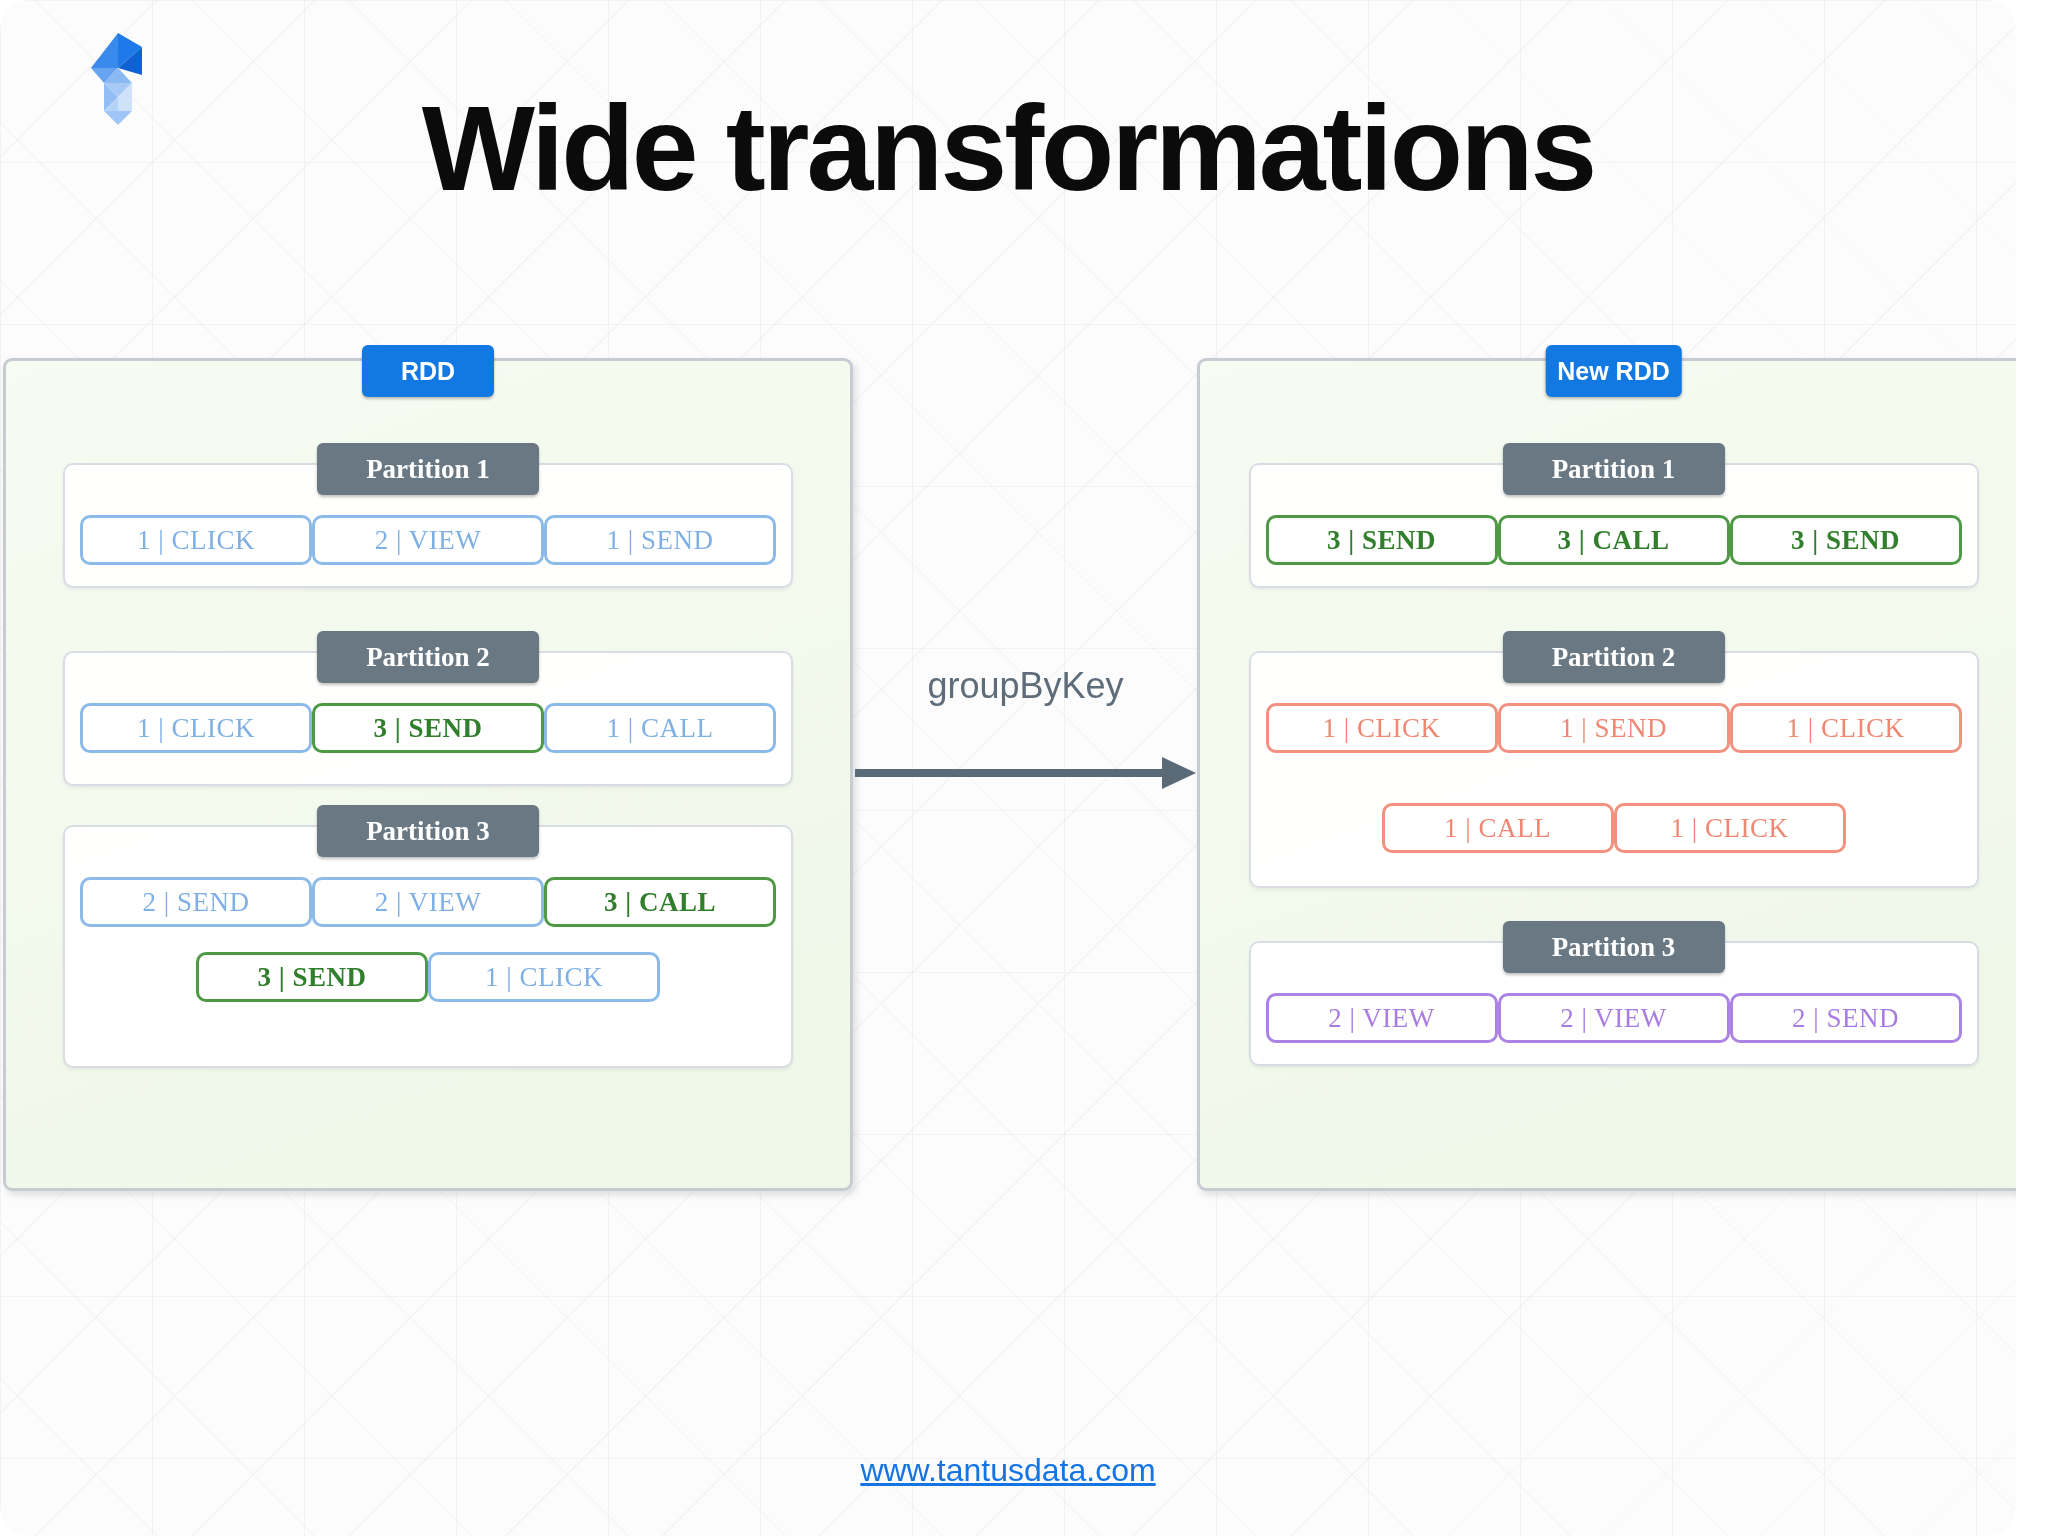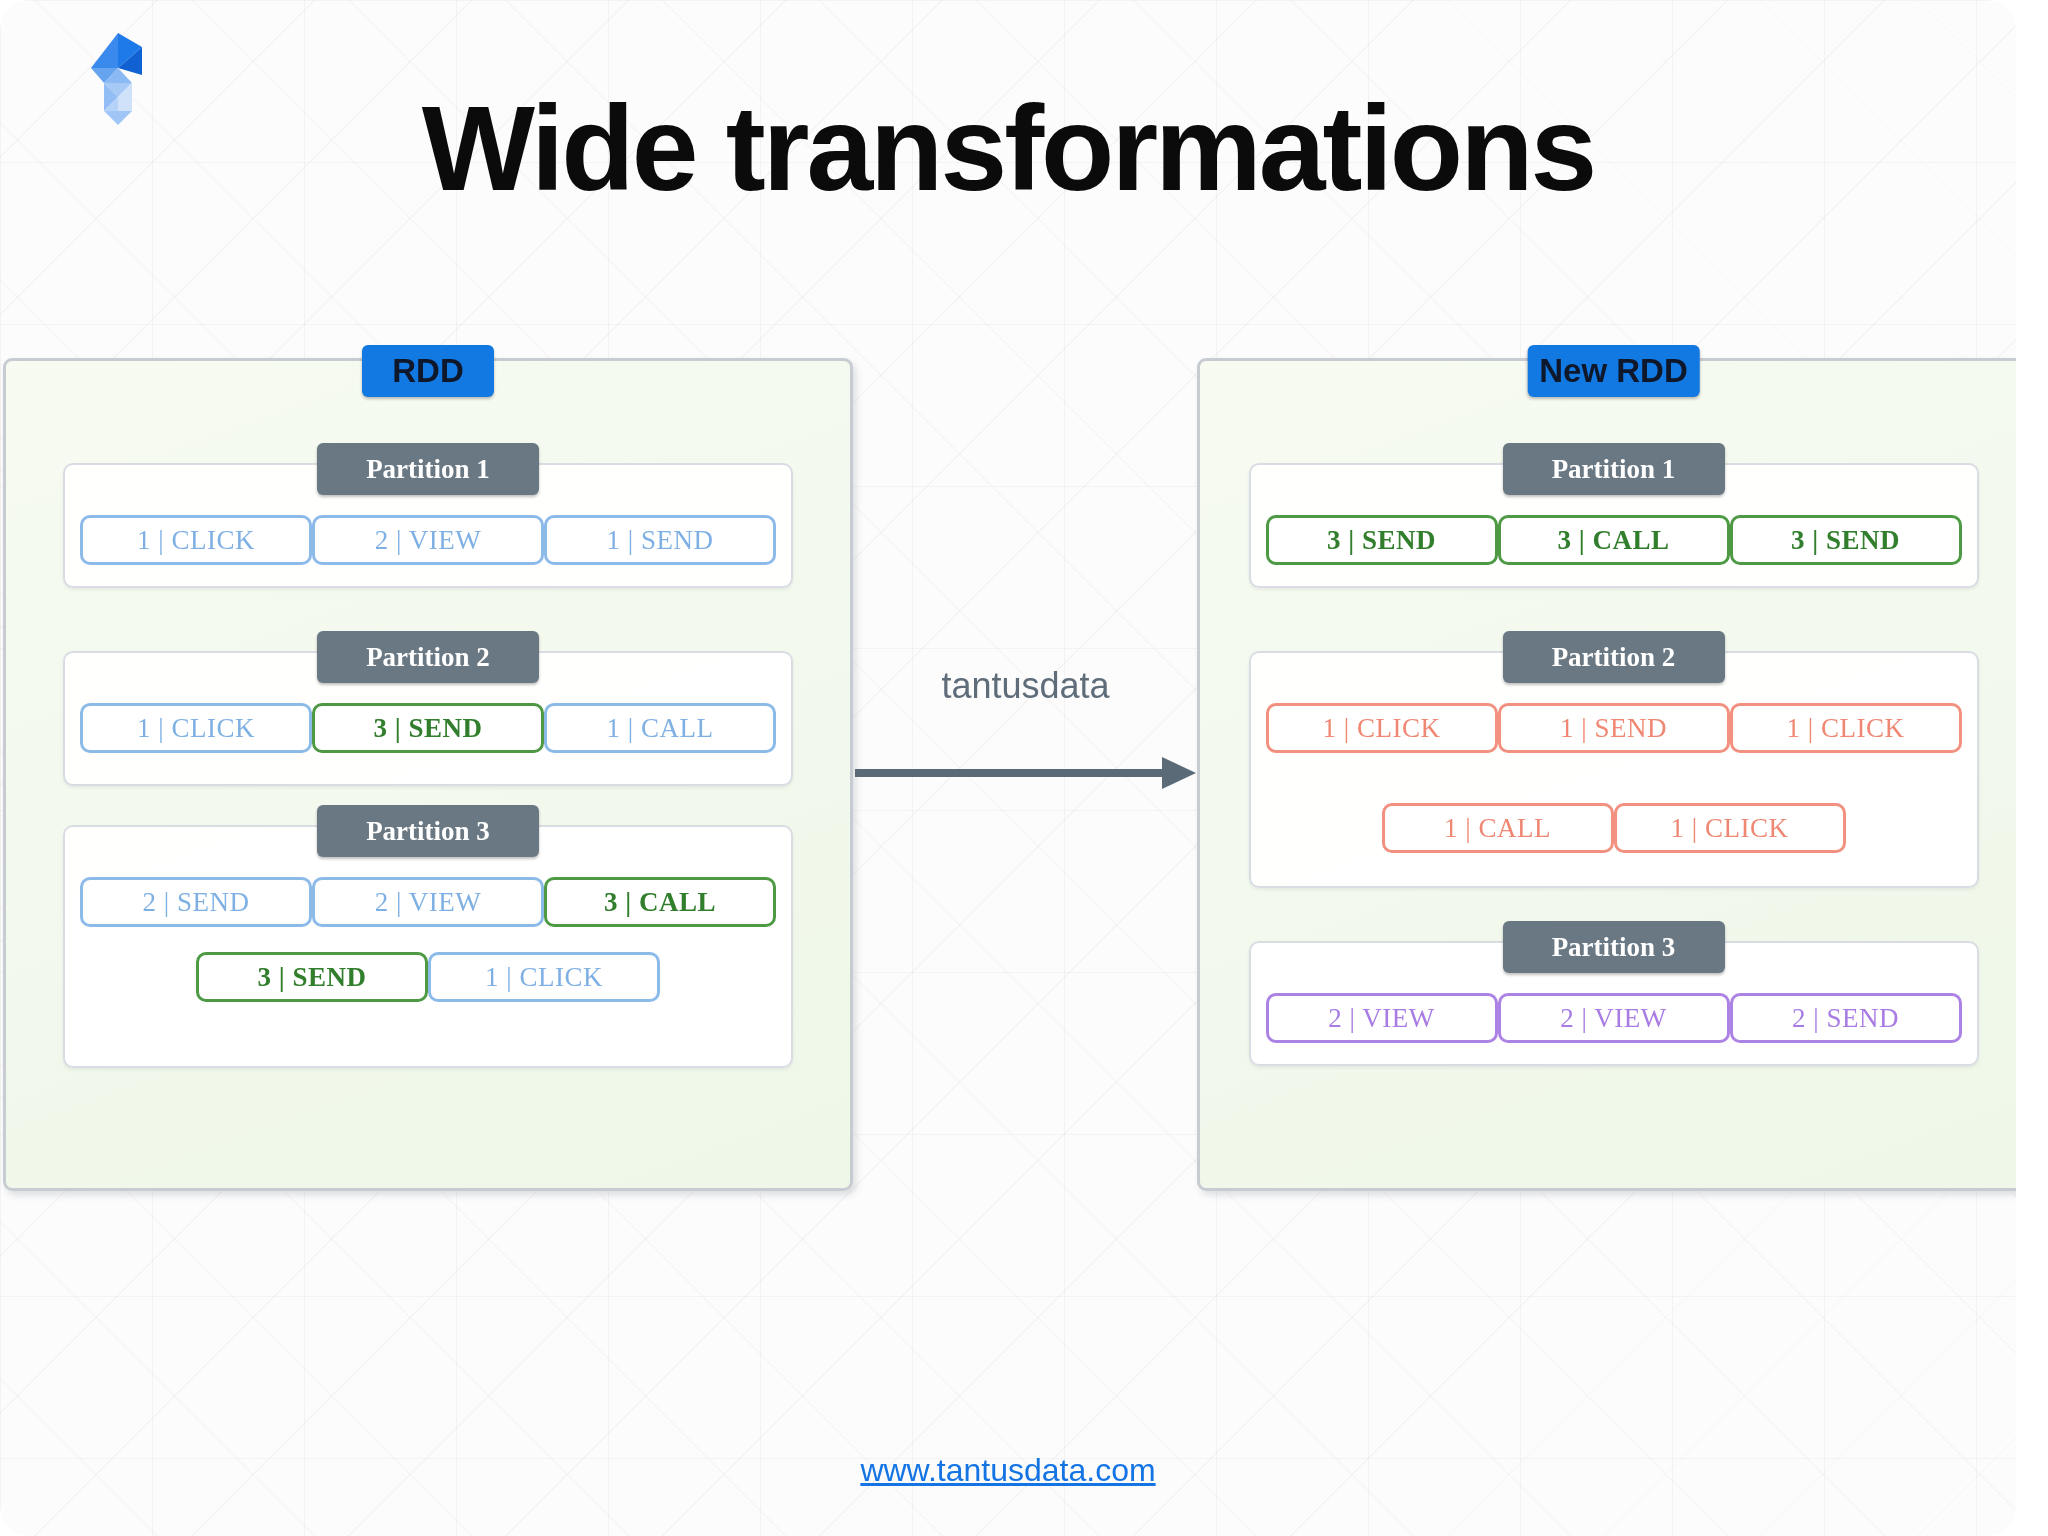--- a/index.html
+++ b/index.html
@@ -34,21 +34,21 @@
     background:linear-gradient(160deg,#f7fbf2 0%,#eef7e8 100%);
     border:3px solid #c7ccd2;border-radius:9px;
     box-shadow:3px 4px 7px rgba(110,120,130,0.22);
   }
   .panel-left{left:3px;width:850px;}
   .panel-right{left:1197px;width:833px;padding-left:28px;}
 
   .panel-badge{
     position:absolute;top:-16px;left:50%;transform:translateX(-50%);
     min-width:132px;height:52px;box-sizing:border-box;padding:0 12px;
-    background:#1379e2;color:#0f172a;font-size:33px;font-weight:bold;
+    background:#1379e2;color:#ffffff;font-size:25px;font-weight:bold;
     border-radius:6px;display:flex;align-items:center;justify-content:center;
     box-shadow:0 2px 3px rgba(0,0,0,0.25);z-index:4;
   }
 
   .partitions{position:absolute;left:0;top:0;right:0;bottom:0;}
 
   .partition{
     position:absolute;left:50%;transform:translateX(-50%);
     width:730px;box-sizing:border-box;
     background:rgba(255,255,255,0.93);
@@ -159,21 +159,21 @@
             <div class="row">
               <div class="chip chip-green">3 | SEND</div>
               <div class="chip chip-blue">1 | CLICK</div>
             </div>
           </div>
         </div>
       </div>
   </section>
 
   <div class="transform">
-    <div class="transform-label">tantusdata</div>
+    <div class="transform-label">groupByKey</div>
     <div class="arrow">
       <span class="arrow-line"></span>
       <span class="arrow-head"></span>
     </div>
   </div>
 
   <section class="panel panel-right">
     <div class="panel-badge">New RDD</div>
     <div class="partitions" id="mount-1">
         <div class="partition">

